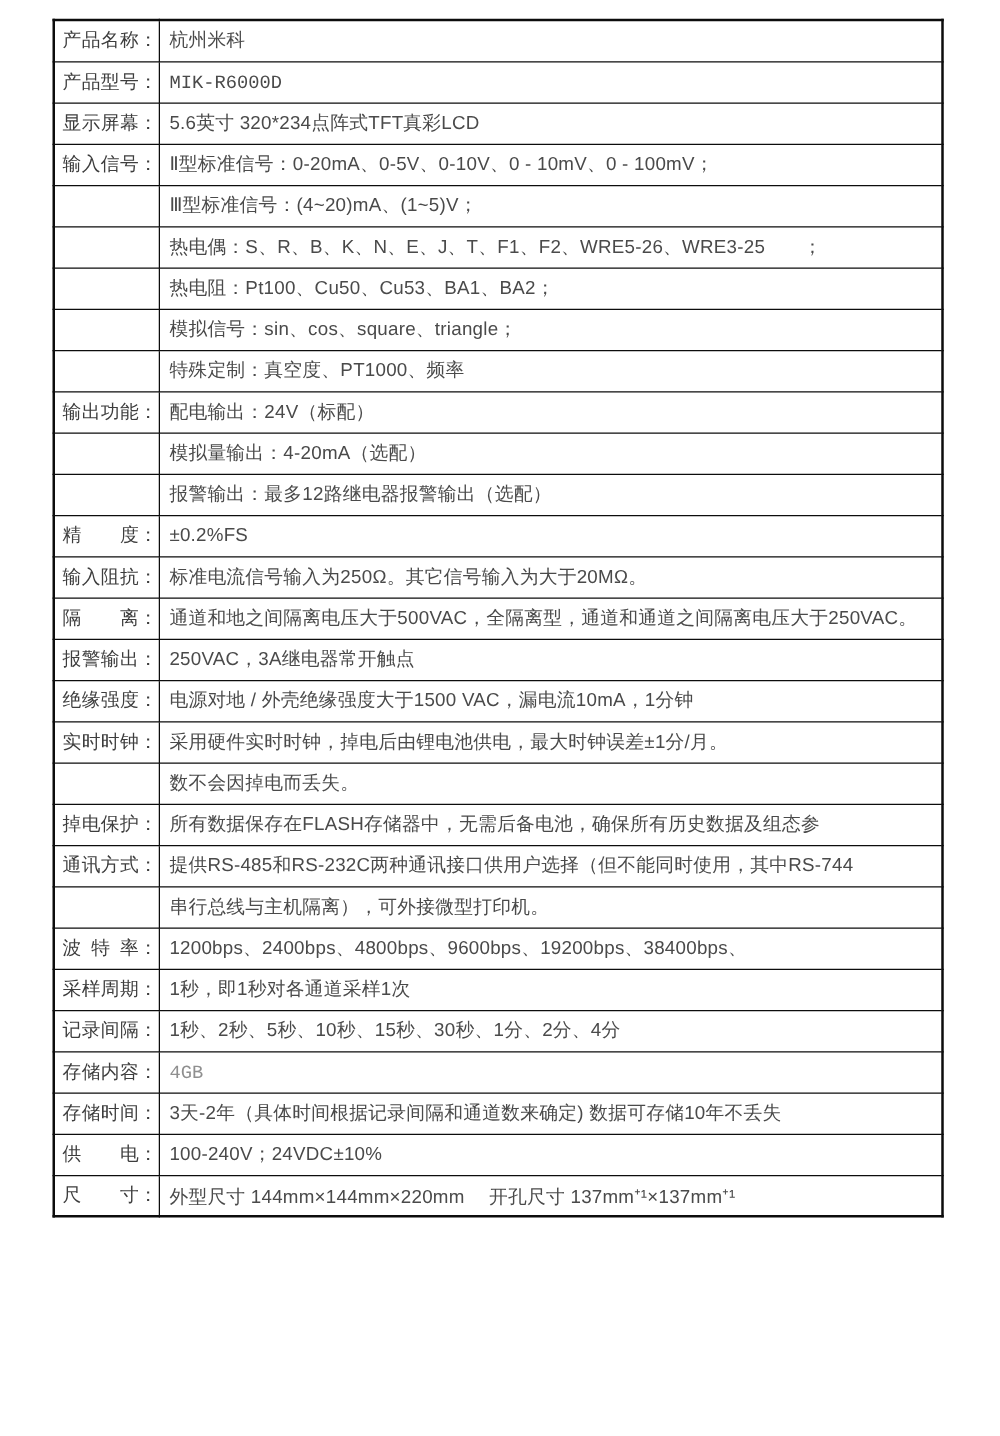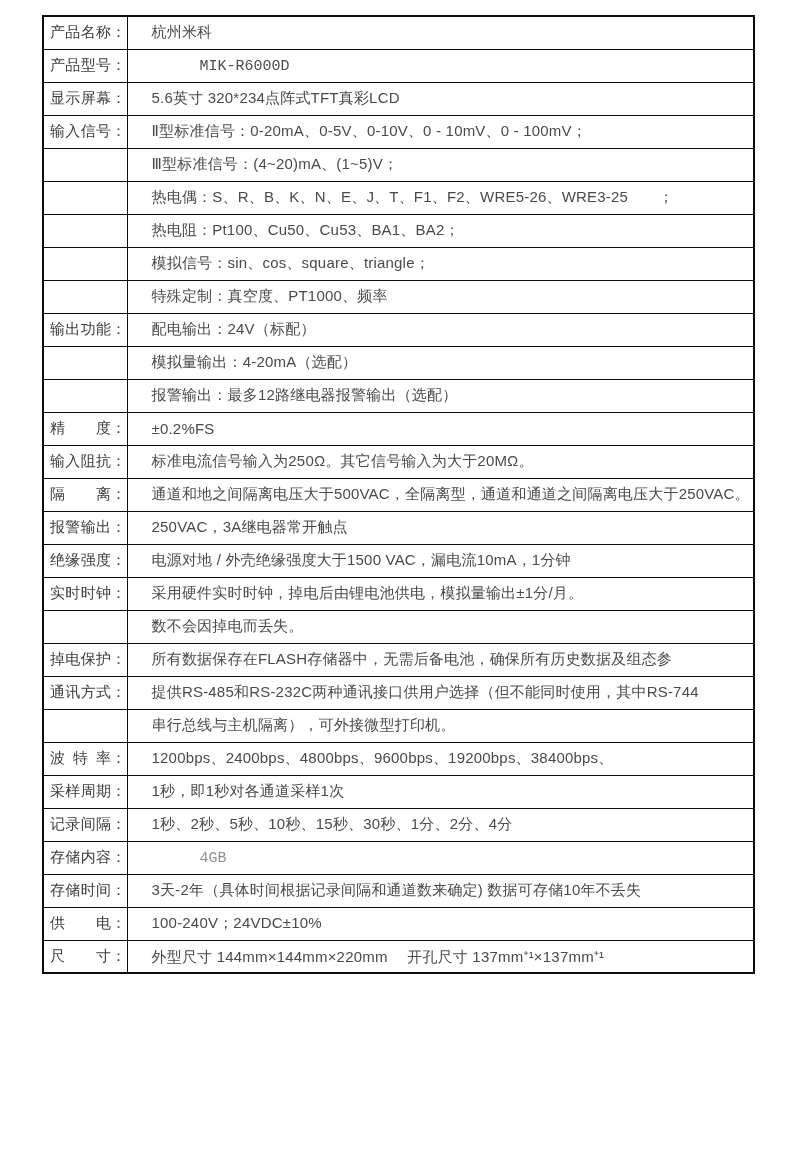--- a/index.html
+++ b/index.html
@@ -50,31 +50,30 @@
     font-size: 15px;
     color: var(--label-text);
     vertical-align: middle;
   }
   .label-colon {
     font-size: 15px;
     color: var(--label-text);
     vertical-align: middle;
   }
   td.value-cell {
-    padding-left: 24px;
+    padding-left: 8px;
   }
   .value-text {
     font-size: 15px;
     color: var(--value-text);
     letter-spacing: 0.2px;
   }
   .value-text.mono {
     font-family: "Liberation Mono", "DejaVu Sans Mono", monospace;
     letter-spacing: 0;
-    margin-left: 48px;
   }
   .value-text.muted {
     color: var(--muted-value);
   }
   td.value-cell.indent {
     padding-left: 17px;
   }
 </style>
 </head>
 <body>
@@ -164,21 +163,21 @@
   </tr>
 
   <tr class="spec-row">
     <td class="label-cell"><span class="label-text">绝缘强度</span><span class="label-colon">：</span></td>
     <td class="value-cell"><span class="value-text">电源对地 / 外壳绝缘强度大于1500 VAC，漏电流10mA，1分钟</span></td>
   </tr>
 
 
   <tr class="spec-row">
     <td class="label-cell"><span class="label-text">实时时钟</span><span class="label-colon">：</span></td>
-    <td class="value-cell"><span class="value-text">采用硬件实时时钟，掉电后由锂电池供电，模拟量输出±1分/月。</span></td>
+    <td class="value-cell"><span class="value-text">采用硬件实时时钟，掉电后由锂电池供电，最大时钟误差±1分/月。</span></td>
   </tr>
 
   <tr class="spec-row">
     <td class="label-cell"><span class="label-text"></span><span class="label-colon"></span></td>
     <td class="value-cell"><span class="value-text">数不会因掉电而丢失。</span></td>
   </tr>
 
   <tr class="spec-row">
     <td class="label-cell"><span class="label-text">掉电保护</span><span class="label-colon">：</span></td>
     <td class="value-cell"><span class="value-text">所有数据保存在FLASH存储器中，无需后备电池，确保所有历史数据及组态参</span></td>

